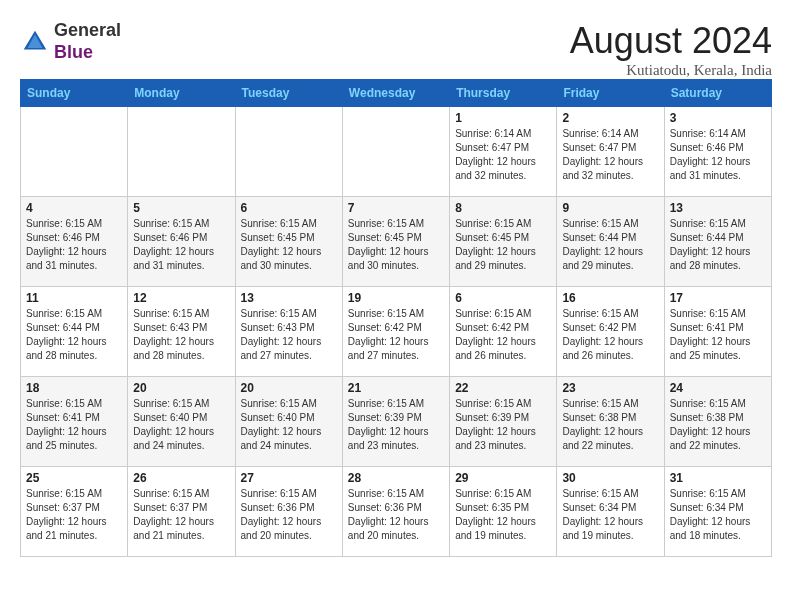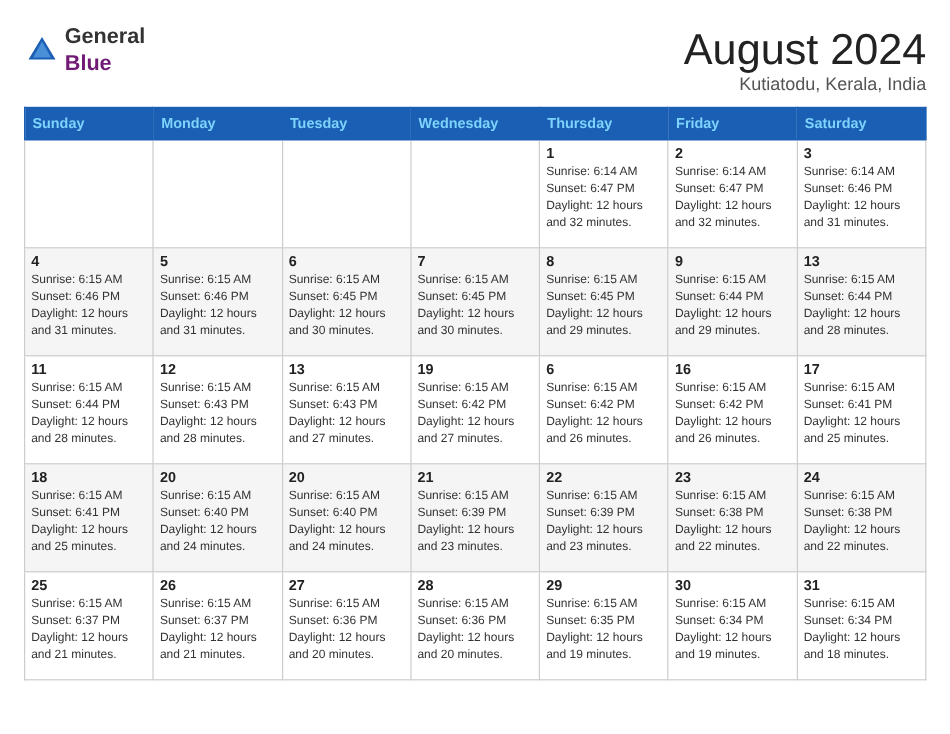--- a/index.html
+++ b/index.html
@@ -7,21 +7,21 @@
       font-family: Arial, sans-serif;
       background: #fff;
       width: 792px;
       min-height: 612px;
       padding: 20px;
     }
     .header {
       display: flex;
       justify-content: space-between;
       align-items: flex-start;
-      margin-bottom: 10px;
+      margin-bottom: 0;
     }
     .logo {
       display: flex;
       align-items: center;
     }
     .logo-text {
       font-size: 18px;
       font-weight: bold;
       line-height: 1.2;
     }
@@ -36,20 +36,21 @@
       text-align: right;
     }
     .month-year {
       font-size: 36px;
       font-weight: normal;
       color: #222;
     }
     .location {
       font-size: 15px;
       color: #555;
+      font-family: Liberation Serif, serif;
     }
     table {
       width: 100%;
       border-collapse: collapse;
       font-size: 11px;
     }
     thead tr th {
       background-color: #1a5fb4;
       color: #7dd3fc;
       text-align: left;

